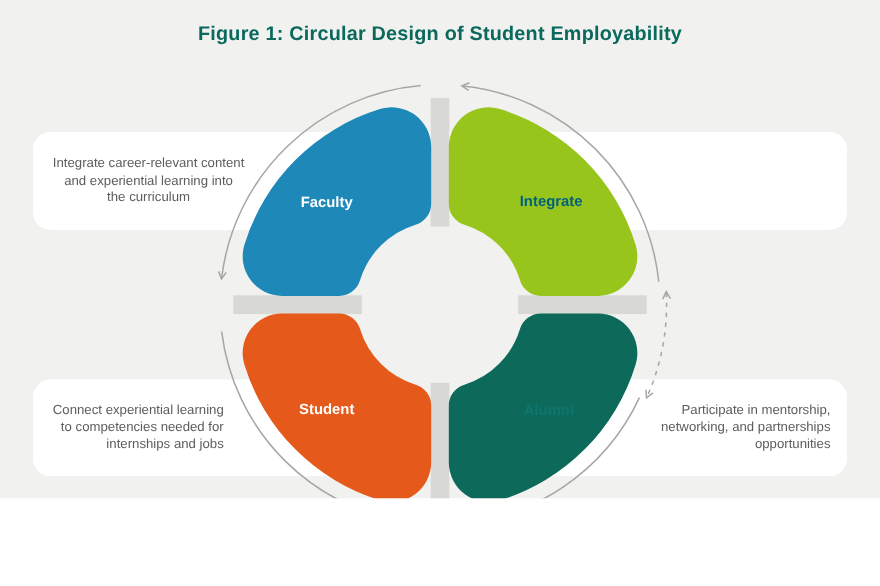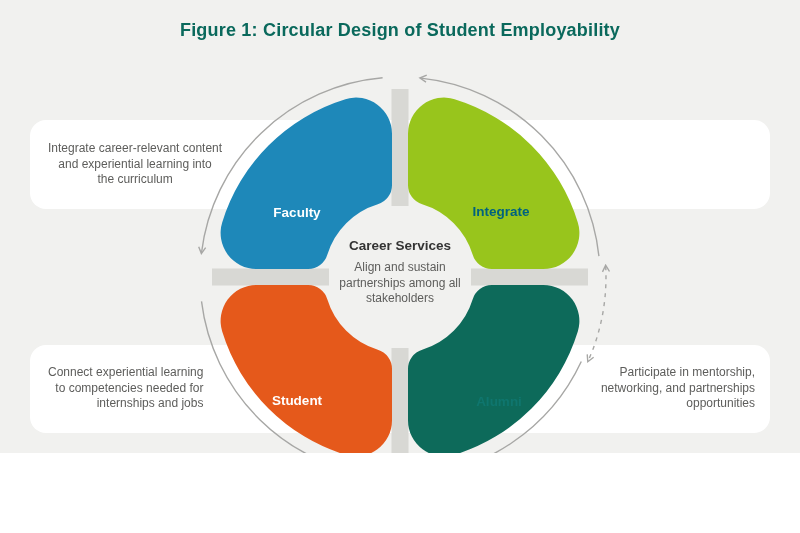--- a/index.html
+++ b/index.html
@@ -28,21 +28,20 @@
   }
   .note.left{left:48px;text-align:left;}
   .note.right{right:45px;text-align:right;}
   .note.upper{top:141px;text-align:center;}
   .note.lower{top:365px;text-align:right;}
   .diagram-svg{position:absolute;left:0;top:0;}
   .seg-label{
     position:absolute;transform:translate(-50%,-50%);
     font-size:13.5px;font-weight:bold;color:#ffffff;
     white-space:nowrap;
-    margin-top:28px;
   }
   .center-block{
     position:absolute;left:400px;top:238px;width:190px;
     transform:translateX(-50%);
     text-align:center;
   }
   .center-heading{font-size:13.5px;font-weight:bold;color:#333333;margin-bottom:7px;}
   .center-body{font-size:12px;line-height:15.5px;color:#5d5d5b;white-space:pre-line;}
 </style>
 </head>
@@ -101,20 +100,14 @@
       <path d="M 201.5,301.4 A 200,200 0 0 0 379.1,475.9" marker-end="url(#ah)"></path>
       <path d="M 605.7,266.2 A 206,206 0 0 1 588.2,360.8" stroke-dasharray="4 5" marker-start="url(#ah)" marker-end="url(#ah)"></path>
     </g>
   </svg>
 
   <div class="seg-label" style="left: 297px; top: 184px; color: rgb(255, 255, 255);">Faculty</div>
   <div class="seg-label" style="left: 501px; top: 183px; color: rgb(0, 98, 127);">Integrate</div>
   <div class="seg-label" style="left: 297px; top: 372px; color: rgb(255, 255, 255);">Student</div>
   <div class="seg-label" style="left: 499px; top: 373px; color: #0f766e;">Alumni</div>
 
-  <div class="center-block">
-    <div class="center-heading" style="color: rgb(51, 51, 51);">Career Services</div>
-    <div class="center-body">Align and sustain
-partnerships among all
-stakeholders</div>
-  </div>
 
 </div>
 
 </body></html>

